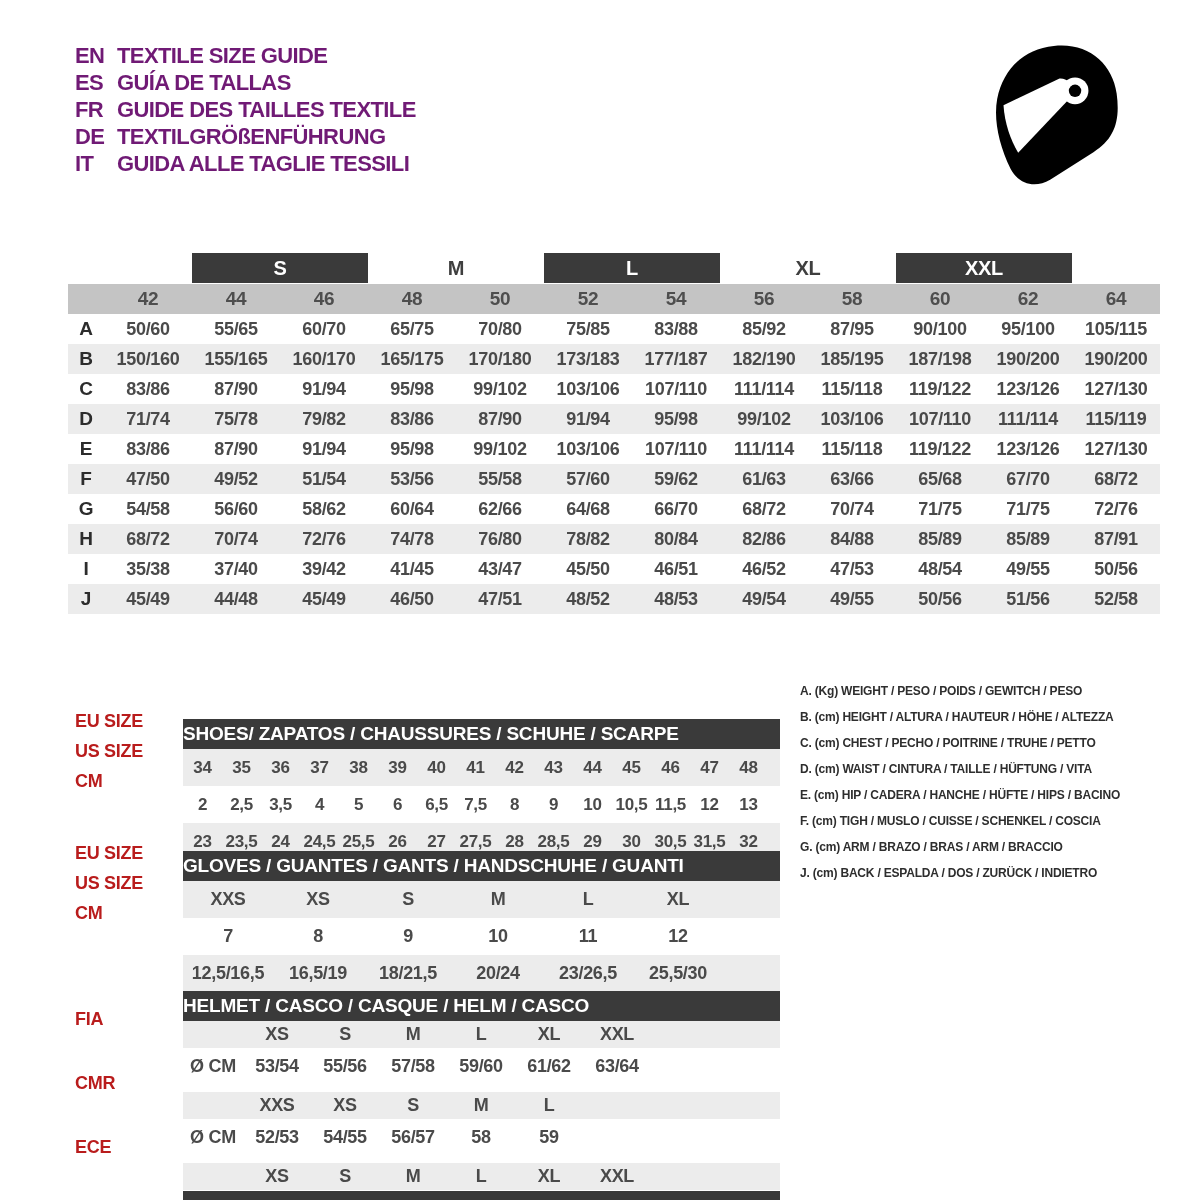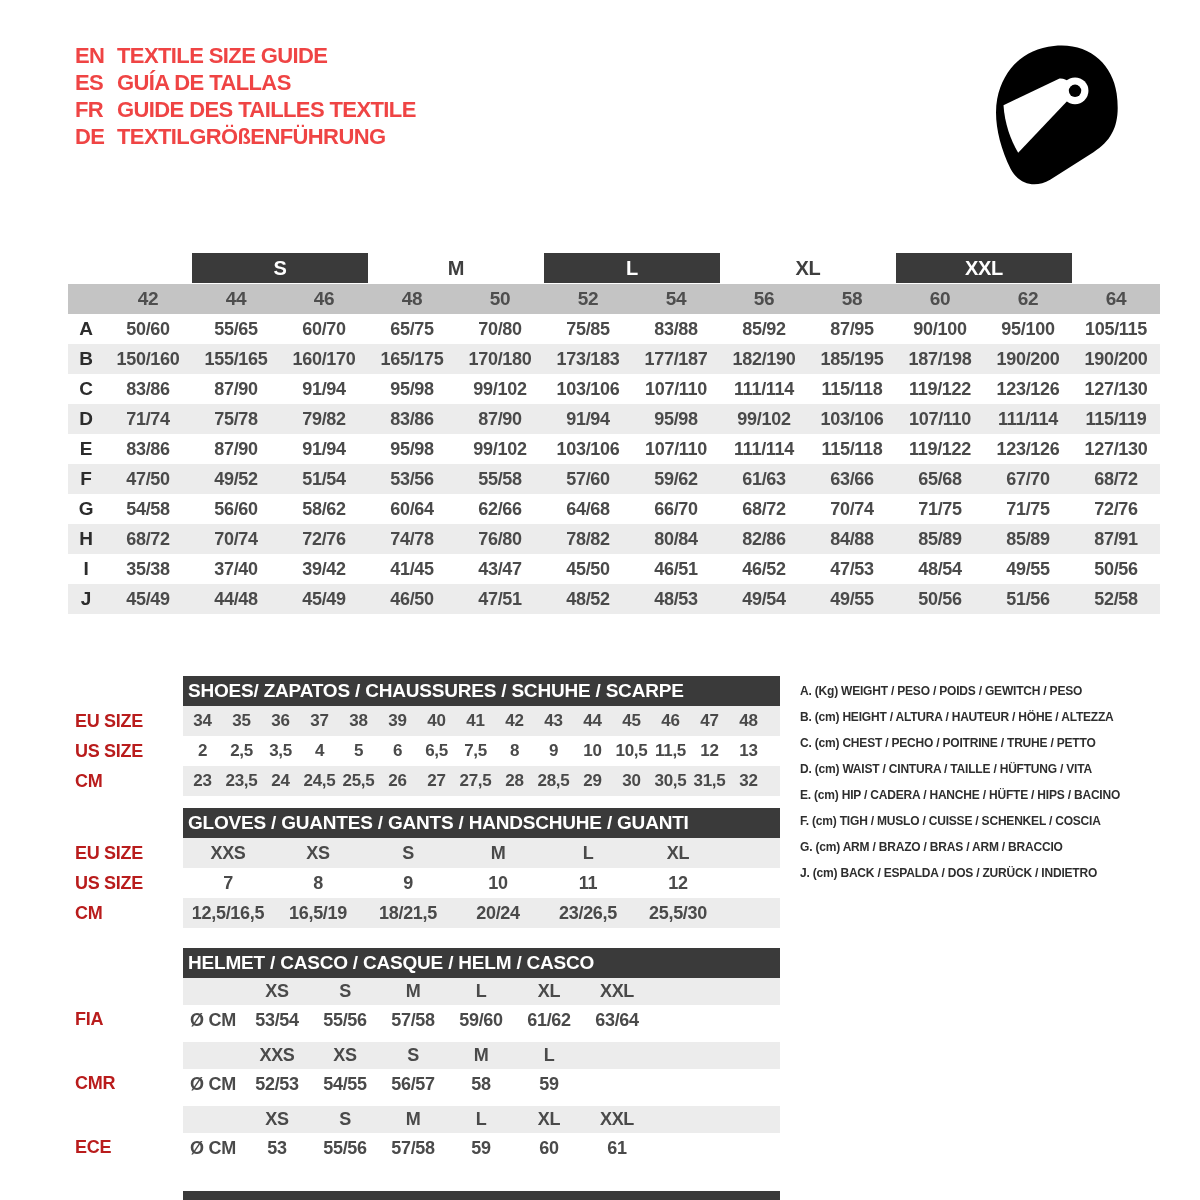--- a/index.html
+++ b/index.html
@@ -1,21 +1,21 @@
 <!DOCTYPE html>
 <html><head>
 <meta charset="utf-8">
 <style>
   html,body{margin:0;padding:0;background:#fff;}
   #page{position:relative;width:1200px;height:1200px;background:#fff;overflow:hidden;
         font-family:"Liberation Sans",sans-serif;font-weight:bold;letter-spacing:-0.3px;}
 
   
   #lang-block{position:absolute;left:75px;top:42px;}
-  .lang-row{display:flex;height:27px;align-items:center;font-size:22px;color:#ef4444;letter-spacing:-0.6px;}
+  .lang-row{display:flex;height:27px;align-items:center;font-size:22px;color:#701a75;letter-spacing:-0.6px;}
   .lang-code{width:42px;}
   .lang-title{white-space:nowrap;text-align:center;}
 
   
   #helmet-icon{position:absolute;left:975px;top:32px;width:165px;height:165px;}
 
   
   #textile-table{position:absolute;left:68px;top:253px;width:1092px;}
   .band-row,.hdr-row,.trow{display:grid;grid-template-columns:36px repeat(12,1fr);height:30px;align-items:center;}
   .band-row{margin-bottom:1px;}
@@ -28,22 +28,22 @@
   .tlabel{text-align:center;font-size:19px;color:#2c2c2c;}
   .tcell{text-align:center;white-space:nowrap;}
 
   
   .section{position:absolute;left:75px;width:1085px;}
   #shoes-section{top:676px;}
   #gloves-section{top:808px;}
   #helmet-section{top:948px;}
   .side-label{position:absolute;left:0;height:30px;line-height:30px;font-size:18px;color:#b91c1c;}
   .sec-table{position:absolute;left:108px;width:597px;}
-  .sec-band{height:30px;line-height:30px;background:#3a3a3a;color:#fff;font-size:19px;padding-left:5px;box-sizing:border-box;letter-spacing:-0.2px;white-space:nowrap;}
-  .srow{display:grid;height:30px;align-items:center;font-size:18px;color:#4a4a4a;}
+  .sec-band{height:30px;line-height:30px;background:#3a3a3a;color:#fff;font-size:19px;box-sizing:border-box;letter-spacing:-0.2px;white-space:nowrap;margin-top:43px;}
+  .srow{display:grid;height:37px;align-items:center;font-size:18px;color:#4a4a4a;}
   .srow.stripe{background:#ececec;}
   .scell{text-align:center;white-space:nowrap;}
   .shoes-grid{grid-template-columns:repeat(15,39px);font-size:17px;}
   .gloves-grid{grid-template-columns:repeat(6,90px);}
   .helm-grid{grid-template-columns:60px repeat(7,68px);}
   .helm-size-row{height:27px;}
   .helm-sub{margin-bottom:7px;}
 
   
   #legend{position:absolute;left:800px;top:678px;width:380px;font-size:12px;line-height:26px;color:#2e2e2e;letter-spacing:-0.2px;}
@@ -66,20 +66,24 @@
         <div class="lang-code">ES</div>
         <div class="lang-title">GUÍA DE TALLAS</div>
       </div>
       <div class="lang-row">
         <div class="lang-code">FR</div>
         <div class="lang-title">GUIDE DES TAILLES TEXTILE</div>
       </div>
       <div class="lang-row">
         <div class="lang-code">DE</div>
         <div class="lang-title">TEXTILGRÖßENFÜHRUNG</div>
+      </div>
+      <div class="lang-row">
+        <div class="lang-code">IT</div>
+        <div class="lang-title">GUIDA ALLE TAGLIE TESSILI</div>
       </div>
     </div>
 
   <svg id="helmet-icon" viewBox="0 0 160 160" xmlns="http://www.w3.org/2000/svg">
     <g transform="rotate(-10 80 80)">
       <path d="M88 14 C121 16 141 40 140 70 C139 97 130 113 108 122 L62 141 C46 147 31 140 26 124 C19 99 18 74 25 55 C36 27 59 12 88 14 Z" fill="#000"></path>
       <path d="M30 62 L88 46 C98 47 101 59 94 67 L36 110 C31 96 28 80 30 62 Z" fill="#fff"></path>
     </g>
     <circle cx="97" cy="57" r="13" fill="#fff"></circle>
     <circle cx="97" cy="57" r="6" fill="#000"></circle>

